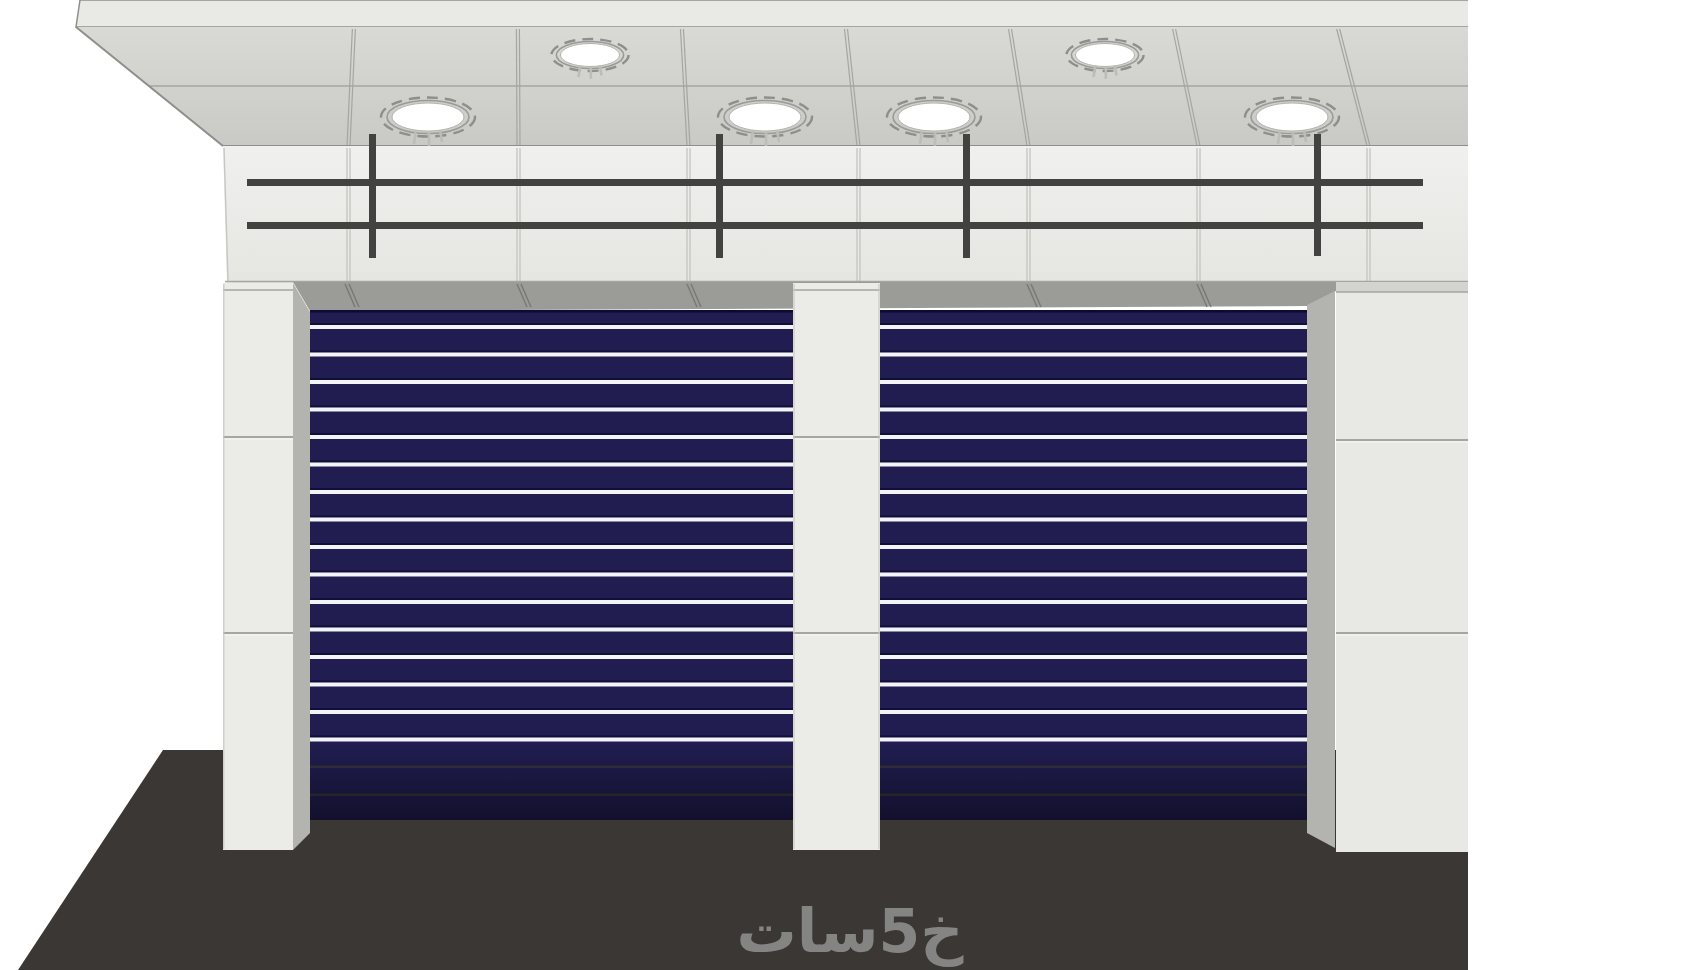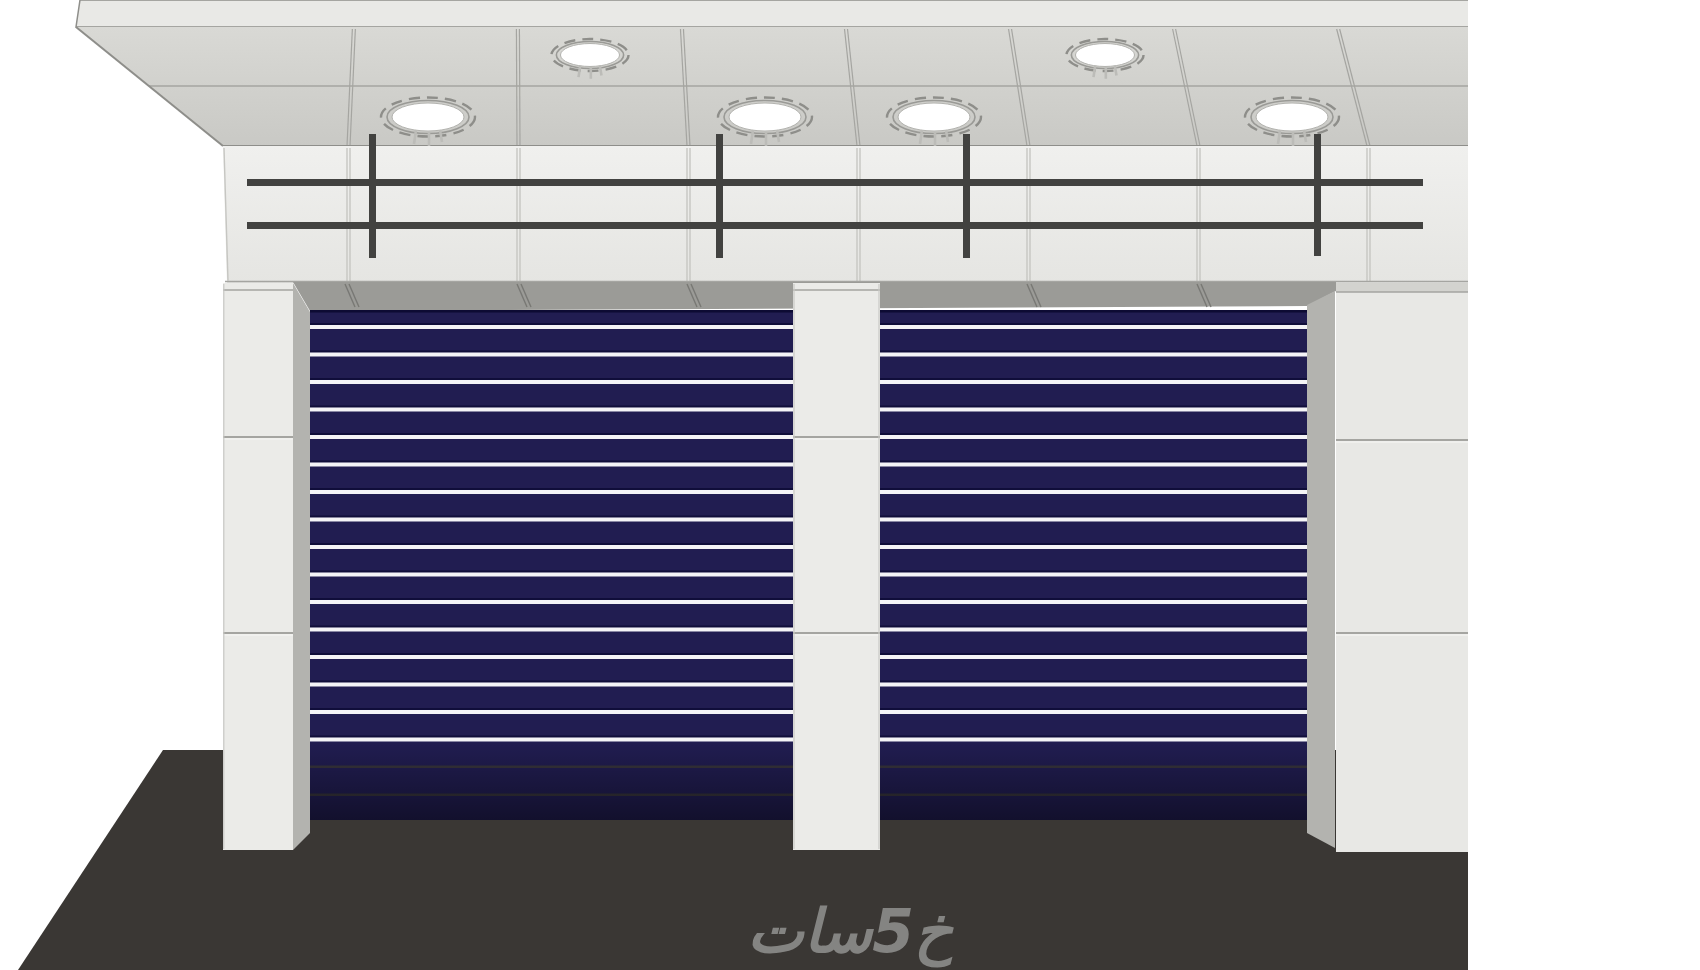--- a/index.html
+++ b/index.html
@@ -1,17 +1,17 @@
 <!DOCTYPE html>
 <html style="--background: #ffffff; --canopy_top: #e9e9e6; --canopy_light: #d9d9d5; --canopy_dark: #c9c9c5; --fascia_top: #f0f0ee; --fascia_bottom: #e5e5e2; --seam: #a5a5a1; --seam_light: #c6c6c2; --edge_line: #8e8e8a; --railing: #424240; --soffit: #9b9b97; --soffit_mark: #787874; --jamb: #b3b3af; --pillar: #ebebe8; --wall: #e8e8e5; --wall_cap: #d3d3cf; --shutter_navy: #211d51; --door_topline: #0d0b33; --stripe_edge: #100e3a; --stripe_white: #f4f4f7; --stripe_deep: #37343c; --ground: #3a3734; --watermark: #8b8b89; --light_white: #ffffff; --light_ring: #9a9a96; --light_dash: #8e8e8a; --light_mark: #bcbcb8;"><head>
 <meta charset="utf-8">
 <style>
   html,body{margin:0;padding:0;background:#ffffff;}
   body{font-family:"DejaVu Sans", sans-serif;}
-  .stage{width:1468px;height:970px;position:relative;overflow:hidden;background:var(--background,#fff);font-style:italic;}
+  .stage{width:1468px;height:970px;position:relative;overflow:hidden;background:var(--background,#fff);}
   svg{display:block;}
 
   .bg{fill:var(--background);}
   .canopy-top{fill:var(--canopy_top);stroke:var(--edge_line);stroke-width:1.5;}
   .soffit{fill:var(--soffit);}
   .jamb{fill:var(--jamb);}
   .pillar{fill:var(--pillar);}
   .wall{fill:var(--wall);}
   .wall-cap{fill:var(--wall_cap);}
   .ground{fill:var(--ground);}

